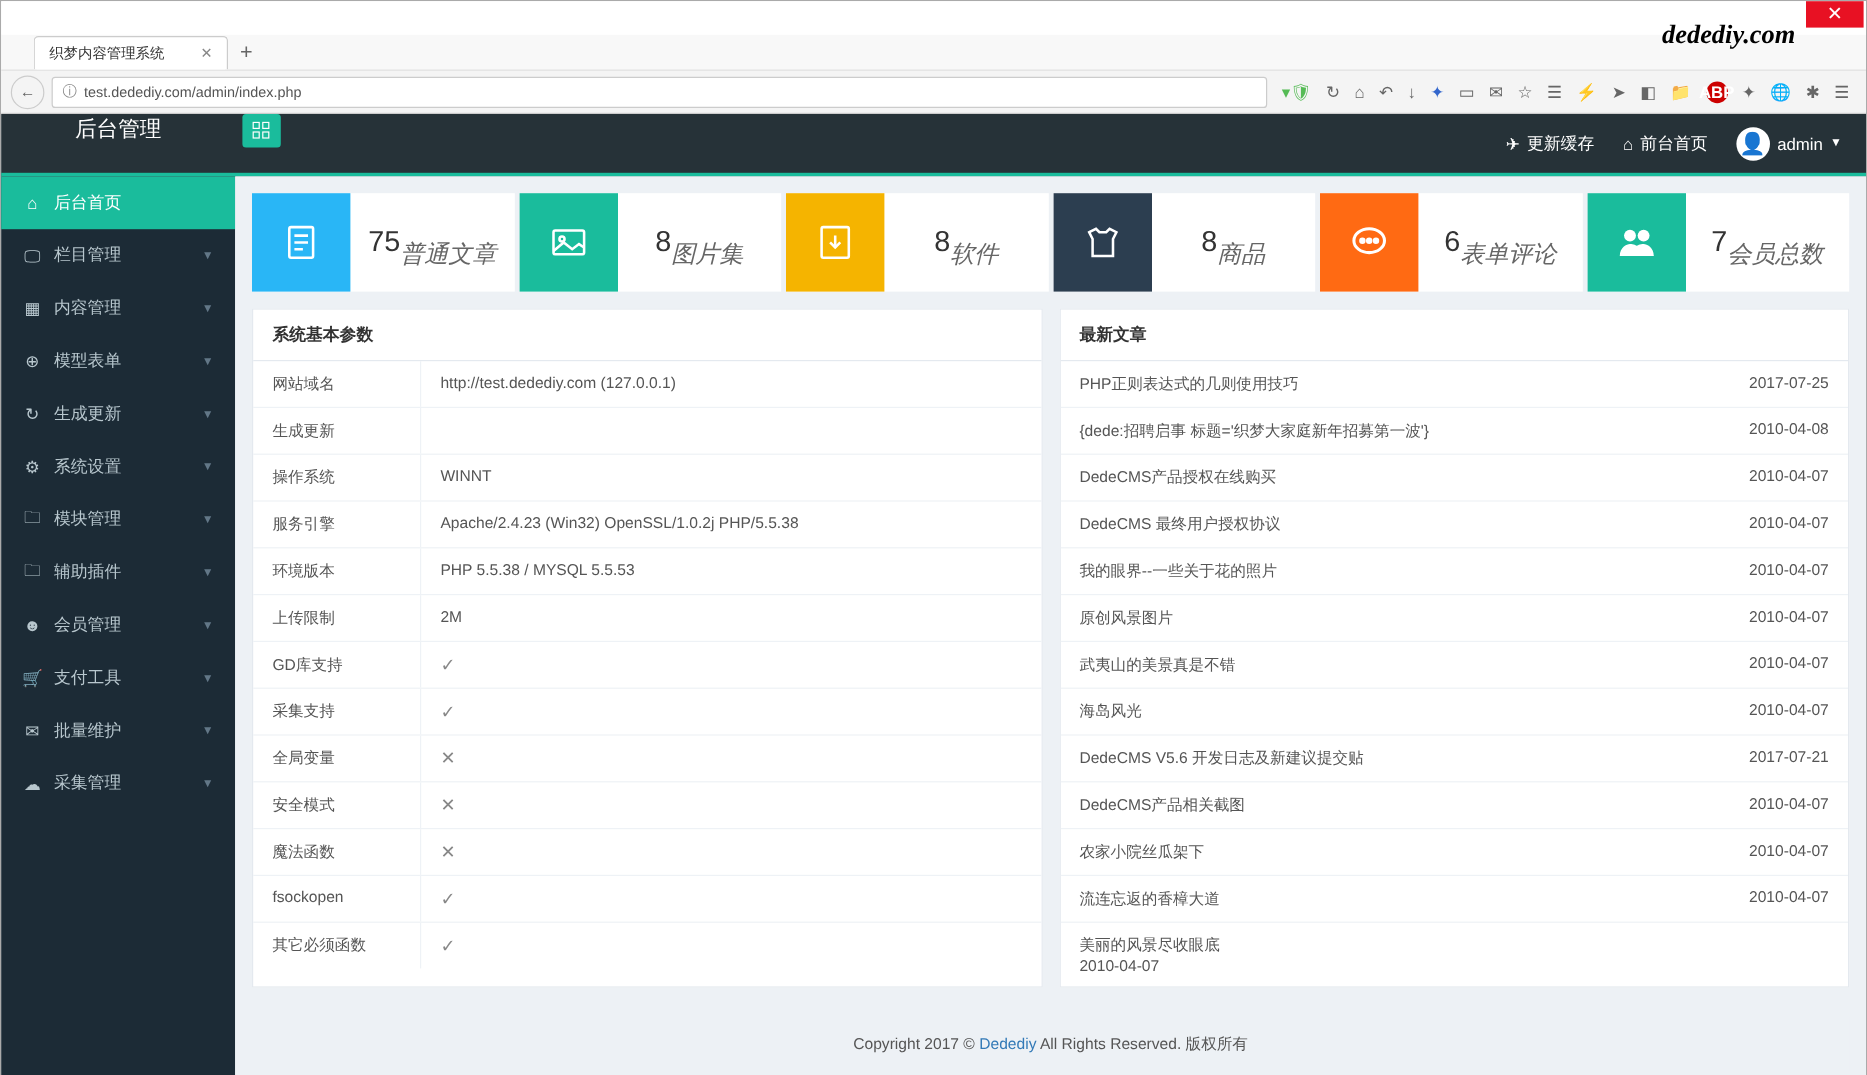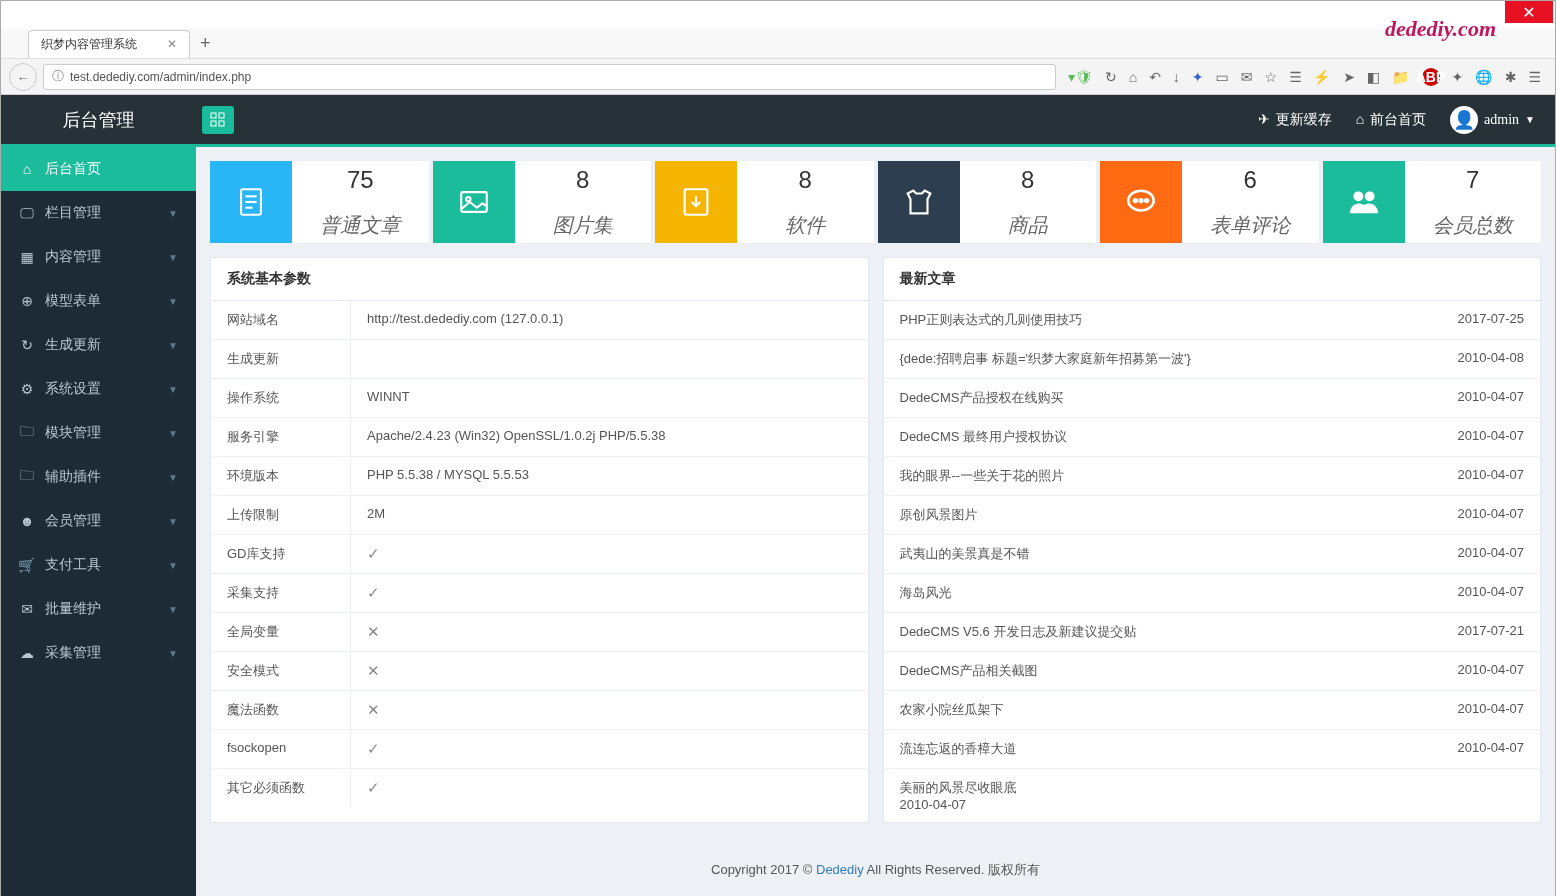--- a/index.html
+++ b/index.html
@@ -2,57 +2,57 @@
 <html><head>
 <meta charset="utf-8">
 <style>
 * { margin: 0; padding: 0; box-sizing: border-box; }
 body { font-family: "Microsoft YaHei", Arial, sans-serif; font-size: 13px; background: #fff; }
 
 
 .browser-chrome { border: 1px solid #aaa; }
 .window-controls { display: flex; justify-content: flex-end; align-items: center; height: 28px; background: #fff; }
 .window-close { width: 48px; height: 22px; background: #e81123; color: #fff; display: flex; align-items: center; justify-content: center; font-size: 16px; margin-left: 8px; margin-right: 2px; margin-top: -6px; cursor: pointer; }
-.watermark { font-style: italic; font-weight: bold; font-size: 22px; color: #be185d; padding-left: 8px; font-family: Georgia, serif; position: absolute; right: 60px; top: 16px; }
+.watermark { font-style: italic; font-weight: bold; font-size: 22px; color: #000000; padding-left: 8px; font-family: Georgia, serif; position: absolute; right: 60px; top: 16px; }
 
 .tab-bar { display: flex; align-items: center; height: 30px; background: #f8f8f8; border-bottom: 1px solid #ddd; padding-left: 27px; }
 .browser-tab { display: flex; align-items: center; padding: 0 12px; height: 28px; background: #fff; border: 1px solid #ccc; border-bottom: none; border-radius: 4px 4px 0 0; font-size: 12px; color: #333; }
 .browser-tab .tab-close { margin-left: 30px; color: #888; cursor: pointer; }
 .new-tab { margin-left: 10px; color: #666; font-size: 18px; cursor: pointer; }
 
 .url-bar { display: flex; align-items: center; height: 36px; background: #f4f4f4; border-bottom: 1px solid #ccc; padding: 0 8px; gap: 6px; }
 .nav-arrow { width: 28px; height: 28px; border-radius: 50%; border: 1px solid #ccc; display: flex; align-items: center; justify-content: center; color: #666; cursor: pointer; }
 .url-field { flex: 1; height: 26px; background: #fff; border: 1px solid #ccc; border-radius: 3px; display: flex; align-items: center; padding: 0 8px; font-size: 12px; color: #555; }
 .url-field .info-icon { margin-right: 6px; color: #888; }
 .url-icons { display: flex; gap: 12px; align-items: center; color: #666; padding: 0 6px; }
 .url-icons span { cursor: pointer; font-size: 14px; }
 .abp { background: #c00; color: #fff; border-radius: 50%; width: 18px; height: 18px; display: inline-flex; align-items: center; justify-content: center; font-size: 9px; font-weight: bold; }
 
 
-.app-header { height: 52px; background: #263238; display: flex; align-items: center; border-bottom: 3px solid #1abc9c; font-family: Liberation Serif, serif; }
+.app-header { height: 52px; background: #263238; display: flex; border-bottom: 3px solid #1abc9c; }
 .app-logo { width: 195px; text-align: center; color: #fff; font-size: 18px; }
 .app-toggle { width: 32px; height: 28px; background: #1abc9c; border-radius: 3px; display: flex; align-items: center; justify-content: center; color: #fff; margin-left: 6px; cursor: pointer; }
 .app-header-right { margin-left: auto; display: flex; align-items: center; gap: 24px; padding-right: 20px; color: #fff; font-size: 14px; }
 .header-link { display: flex; align-items: center; gap: 6px; cursor: pointer; }
 .user-avatar { width: 28px; height: 28px; border-radius: 50%; background: #fff; display: flex; align-items: center; justify-content: center; font-size: 18px; }
 
 
 .app-body { display: flex; min-height: 760px; }
 .sidebar { width: 195px; background: #1c2b36; }
 .sidebar-item { display: flex; align-items: center; height: 44px; padding: 0 18px; color: #b8c7ce; font-size: 14px; cursor: pointer; gap: 10px; }
 .sidebar-item.active { background: #1abc9c; color: #fff; }
 .sidebar-icon { width: 16px; display: inline-flex; justify-content: center; }
 .sidebar-chevron { margin-left: auto; font-size: 10px; color: #627787; }
 
 
 .main { flex: 1; background: #edf1f5; padding: 14px; display: flex; flex-direction: column; }
 .stat-cards { display: flex; gap: 4px; margin-bottom: 14px; }
 .stat-card { flex: 1; background: #fff; display: flex; height: 82px; }
 .stat-icon { width: 82px; display: flex; align-items: center; justify-content: center; color: #fff; }
-.stat-body { flex: 1; display: flex; flex-direction: column; align-items: center; justify-content: center; }
+.stat-body { flex: 1; display: flex; flex-direction: row; align-items: center; justify-content: center; }
 .stat-num { font-size: 24px; color: #333; }
 .stat-label { font-size: 20px; color: #666; margin-top: 18px; font-style: italic; }
 .c1 { background: #29b6f6; }
 .c2 { background: #1abc9c; }
 .c3 { background: #f5b400; }
 .c4 { background: #2c3e50; }
 .c5 { background: #ff6a13; }
 .c6 { background: #1abc9c; }
 
 .panels { display: flex; gap: 14px; }

